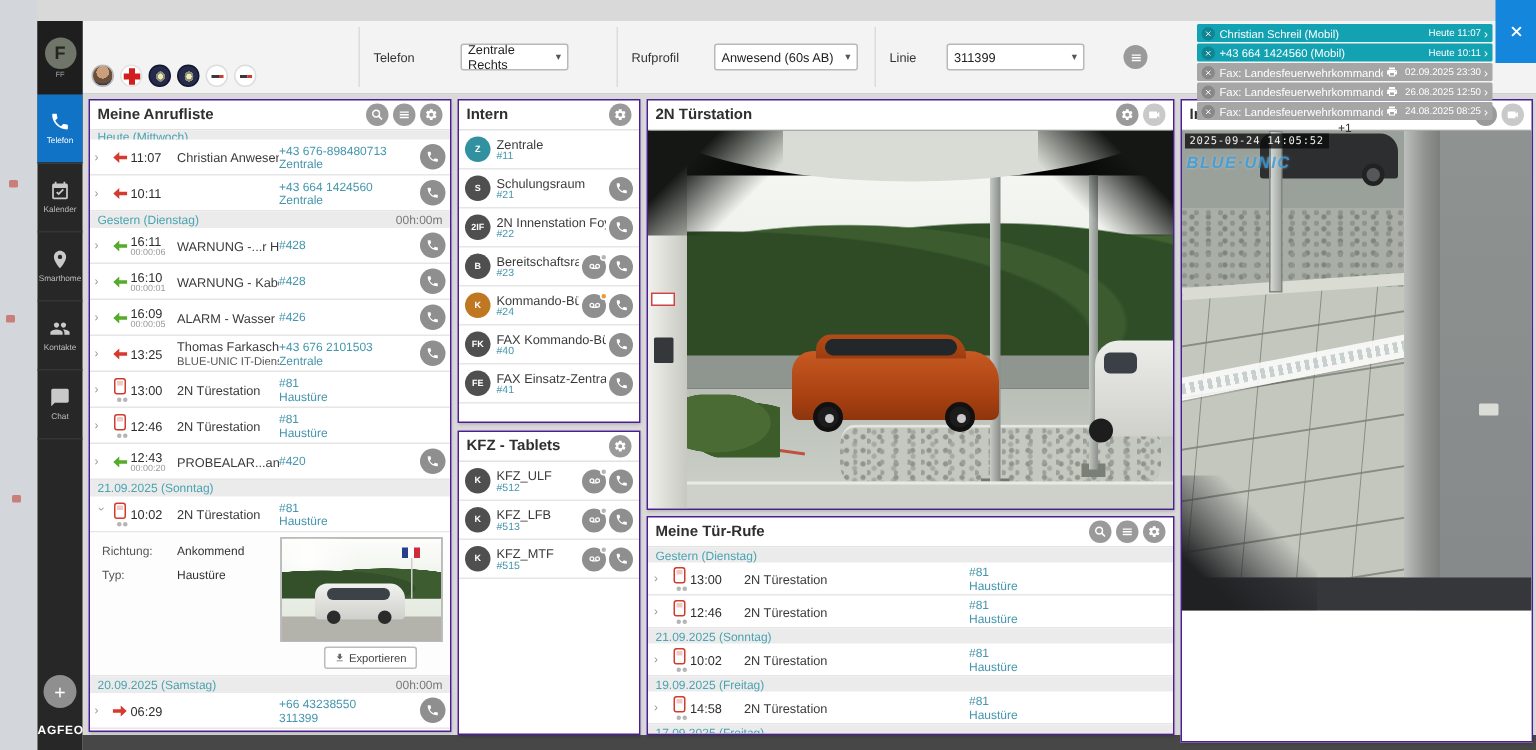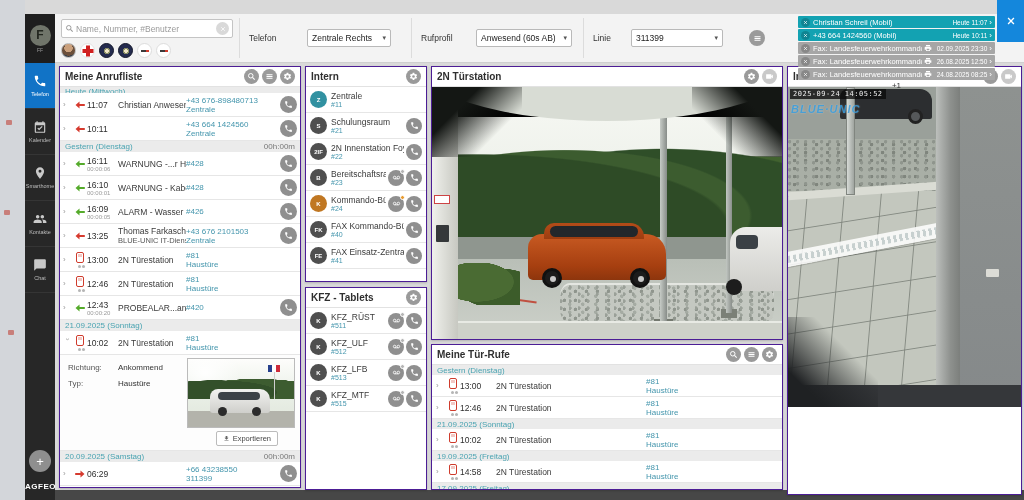--- a/index.html
+++ b/index.html
@@ -241,47 +241,31 @@
             </svg>
           </span>
           <span class="lbl">Chat</span>
         </div>
       </div>
     <div class="side-add">+</div>
     <div class="brand">AGFEO</div>
   </div>
 
   <div class="toolbar">
-    <div class="searchbox">
-      <span class="ic" style="width:9px;height:9px;color:#999">
-          <svg viewBox="0 0 24 24">
-            <circle cx="10" cy="10" r="6" fill="none" stroke="currentColor" stroke-width="2.6"></circle>
-            <path d="M14.5 14.5L20.5 20.5" stroke="currentColor" stroke-width="2.8"></path>
-          </svg>
-        </span>
-      <input placeholder="Name, Nummer, #Benutzer" style="">
-      <span class="sclear">
-          <span class="ic" style="width:6px;height:6px">
-            <svg viewBox="0 0 24 24">
-              <path d="M5 5l14 14M19 5L5 19" stroke="currentColor" stroke-width="3.2" fill="none"></path>
-            </svg>
-          </span>
-        </span>
-    </div>
     <div class="favrow" id="fav-row">
         <div class="fav k-photo"></div>
         <div class="fav k-redcross"></div>
         <div class="fav k-emblem"></div>
         <div class="fav k-emblem"></div>
         <div class="fav k-logo"></div>
         <div class="fav k-logo"></div>
       </div>
     <div class="vsep" style="left:184px"></div>
     <span class="fgroup-label" style="left:194px">Telefon</span>
-    <div class="fselect" style="left:252px;width:84px">
+    <div class="fselect" style="left:252px;width:72px">
       <span>Zentrale Rechts</span>
         <span class="caret">▾</span>
     </div>
     <div class="vsep" style="left:356px"></div>
     <span class="fgroup-label" style="left:366px">Rufprofil</span>
     <div class="fselect" style="left:421px;width:96px">
       <span>Anwesend (60s AB)</span>
         <span class="caret">▾</span>
     </div>
     <div class="vsep" style="left:528px"></div>
@@ -866,44 +850,20 @@
             <svg viewBox="0 0 24 24">
               <path fill="currentColor" d="M19.14 12.94c.04-.31.06-.62.06-.94s-.02-.63-.06-.94l2.03-1.58c.18-.14.23-.41.12-.61l-1.92-3.32c-.12-.22-.37-.29-.59-.22l-2.39.96c-.5-.38-1.03-.7-1.62-.94l-.36-2.54C14.37 2.17 14.17 2 13.93 2h-3.86c-.24 0-.44.17-.47.41l-.36 2.54c-.59.24-1.13.57-1.62.94l-2.39-.96c-.22-.08-.47 0-.59.22L2.72 8.47c-.12.21-.07.47.12.61l2.03 1.58c-.04.31-.07.62-.07.94s.03.63.07.94l-2.03 1.58c-.18.14-.23.41-.12.61l1.92 3.32c.12.22.37.29.59.22l2.39-.96c.5.38 1.03.7 1.62.94l.36 2.54c.03.24.23.41.47.41h3.86c.24 0 .44-.17.47-.41l.36-2.54c.59-.24 1.13-.57 1.62-.94l2.39.96c.22.08.47 0 .59-.22l1.92-3.32c.12-.22.07-.47-.12-.61l-2.01-1.58zM12 15.6A3.6 3.6 0 1 1 12 8.4a3.6 3.6 0 0 1 0 7.2z"></path>
             </svg>
           </span>
         </span>
     </div>
     <div id="kfz-list" style="display:flex;flex-direction:column;overflow:hidden;flex:1">
         <div class="irow">
           <div class="avatar" style="background: rgb(79, 79, 79);">K</div>
           <div class="iinfo">
-            <div class="nm">KFZ_RÜST</div>
-            <div class="ex">#511</div>
-          </div>
-          <span class="vmbtn">
-            <span class="ic" style="width: 9px; height: 9px;">
-              <svg viewBox="0 0 24 24">
-                <circle cx="7" cy="12" r="3.4" fill="none" stroke="currentColor" stroke-width="2.2"></circle>
-                <circle cx="17" cy="12" r="3.4" fill="none" stroke="currentColor" stroke-width="2.2"></circle>
-                <path d="M7 15.6h10" stroke="currentColor" stroke-width="2.2"></path>
-              </svg>
-            </span>
-            <span class="dot" style="background: rgb(181, 181, 181);"></span>
-          </span>
-          <span class="pbtn" style="width: 16px; height: 16px;">
-            <span class="ic" style="width: 9px; height: 9px;">
-              <svg viewBox="0 0 24 24">
-                <path fill="currentColor" d="M6.62 10.79c1.44 2.83 3.76 5.14 6.59 6.59l2.2-2.21c.27-.27.67-.36 1.02-.24 1.12.37 2.33.57 3.57.57.55 0 1 .45 1 1V20c0 .55-.45 1-1 1-9.39 0-17-7.61-17-17 0-.55.45-1 1-1h3.5c.55 0 1 .45 1 1 0 1.25.2 2.45.57 3.57.11.35.03.74-.25 1.02l-2.2 2.2z"></path>
-              </svg>
-            </span>
-          </span>
-        </div>
-        <div class="irow">
-          <div class="avatar" style="background: rgb(79, 79, 79);">K</div>
-          <div class="iinfo">
             <div class="nm">KFZ_ULF</div>
             <div class="ex">#512</div>
           </div>
           <span class="vmbtn">
             <span class="ic" style="width: 9px; height: 9px;">
               <svg viewBox="0 0 24 24">
                 <circle cx="7" cy="12" r="3.4" fill="none" stroke="currentColor" stroke-width="2.2"></circle>
                 <circle cx="17" cy="12" r="3.4" fill="none" stroke="currentColor" stroke-width="2.2"></circle>
                 <path d="M7 15.6h10" stroke="currentColor" stroke-width="2.2"></path>
               </svg>

